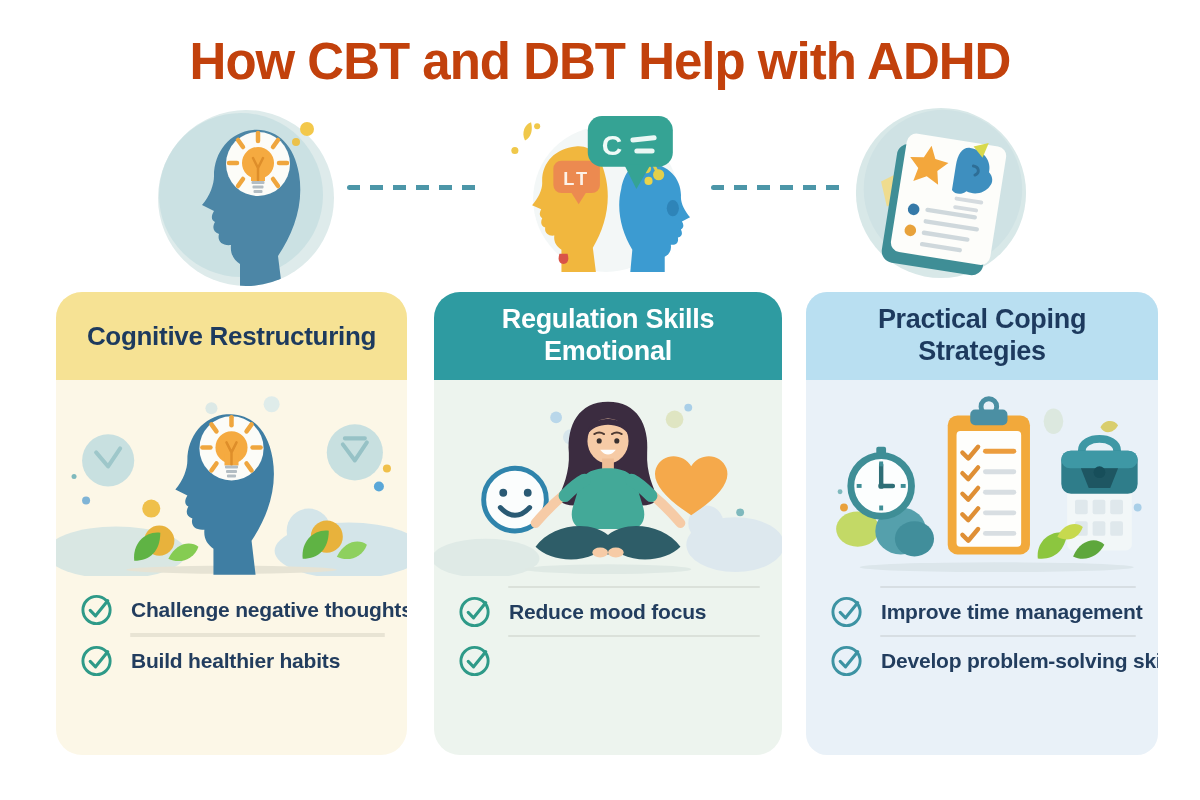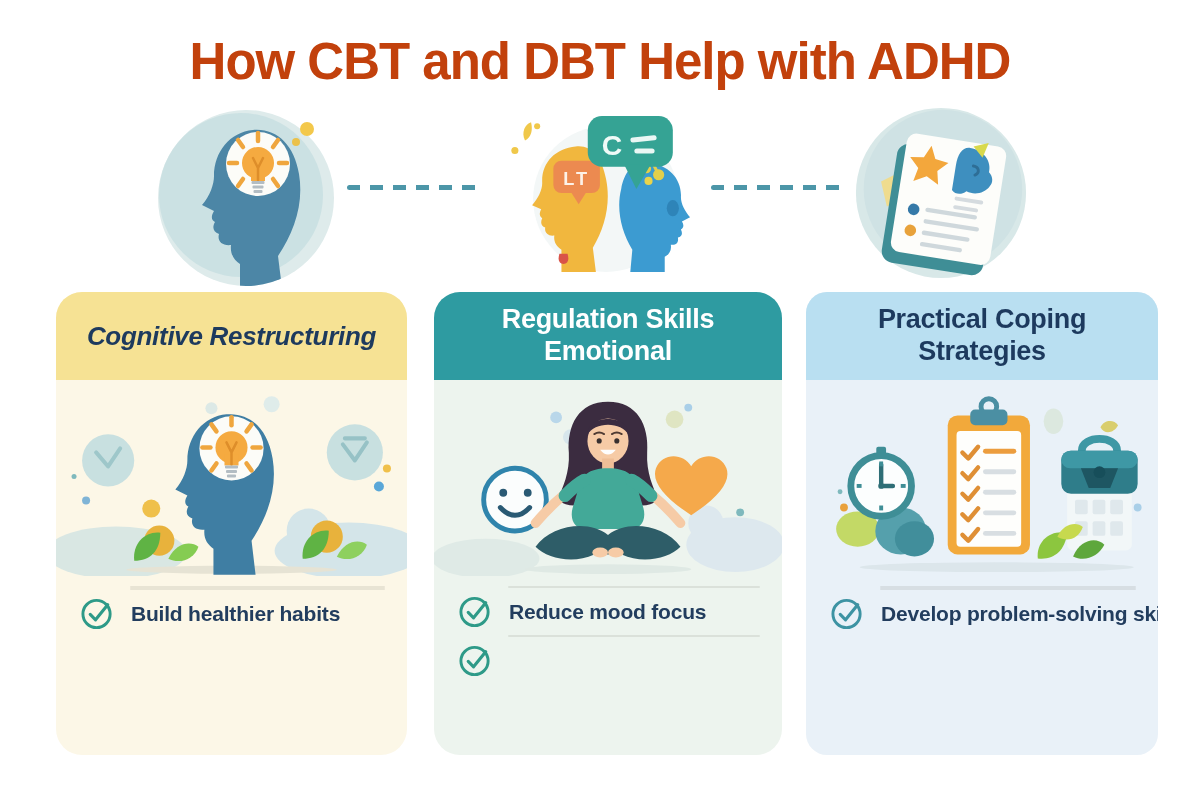--- a/index.html
+++ b/index.html
@@ -31,21 +31,21 @@
   }
   .card-1{left:56px;width:351px;background:#FCF7E7;}
   .card-2{left:434px;width:348px;background:#EDF4EE;}
   .card-3{left:806px;width:352px;background:#E9F1F8;border-radius:21px;}
   .card-header{
     flex:none;height:88px;display:flex;flex-direction:column;
     align-items:center;justify-content:center;
     font-weight:bold;font-size:27px;line-height:1.18;letter-spacing:-0.3px;
   }
   .hdr-line{white-space:nowrap;}
-  .card-1 .card-header{background:#F6E294;color:#1D3A5E;font-size:26px;font-style:italic;}
+  .card-1 .card-header{background:#F6E294;color:#1D3A5E;font-size:26px;}
   .card-2 .card-header{background:#2E9BA1;color:#FFFFFF;}
   .card-3 .card-header{background:#B9DFF1;color:#1D3A5E;}
   .card-illus{flex:none;height:186px;margin-top:10px;}
   .card-illus svg{display:block;width:100%;height:100%;}
   .card-list{margin:10px 22px 0 24px;}
   .list-row{display:flex;align-items:center;gap:16px;height:47px;}
   .list-divider{height:2px;border-radius:1px;background:rgba(100,100,85,0.13);margin-left:50px;}
   .item-label{font-size:21px;font-weight:bold;color:#223D5E;letter-spacing:-0.2px;white-space:nowrap;}
   .check-icon{width:35px;height:35px;flex:none;}
   .card-1 .check-icon,.card-2 .check-icon{color:#2E9A88;}
@@ -211,20 +211,26 @@
           <path d="M112 168 C120 152 134 150 142 156 C138 168 124 174 112 168 Z" fill="#85CC52"></path>
         </g>
         <g>
           <circle cx="270" cy="146" r="16" fill="#E8B23C"></circle>
           <path d="M246 168 C244 150 258 138 272 140 C272 158 262 168 246 168 Z" fill="#5FB344"></path>
           <path d="M280 166 C288 150 302 148 310 154 C306 166 292 172 280 166 Z" fill="#8ED05F"></path>
         </g>
       </svg>
     </div>
     <div class="card-list">
+      <div class="list-row">
+        <svg class="check-icon" viewBox="0 0 36 36">
+            <use href="#check-sym"></use>
+          </svg>
+        <span class="item-label">Challenge negative thoughts</span>
+      </div>
       <div class="list-divider"></div>
       <div class="list-divider"></div>
       <div class="list-row">
         <svg class="check-icon" viewBox="0 0 36 36">
             <use href="#check-sym"></use>
           </svg>
         <span class="item-label">Build healthier habits</span>
       </div>
     </div>
   </div>
@@ -352,20 +358,26 @@
         </g>
         <g>
           <path d="M 232 172 C 230 154 246 142 262 146 C 260 164 248 174 232 172 Z" fill="#8CC63F"></path>
           <path d="M 268 170 C 276 152 292 150 300 158 C 294 170 280 176 268 170 Z" fill="#5EA73C"></path>
           <path d="M 252 150 C 258 136 272 134 278 140 C 274 152 262 156 252 150 Z" fill="#C7D94E"></path>
         </g>
       </svg>
     </div>
     <div class="card-list">
       <div class="list-divider"></div>
+      <div class="list-row">
+        <svg class="check-icon" viewBox="0 0 36 36">
+            <use href="#check-sym"></use>
+          </svg>
+        <span class="item-label">Improve time management</span>
+      </div>
       <div class="list-divider"></div>
       <div class="list-row">
         <svg class="check-icon" viewBox="0 0 36 36">
             <use href="#check-sym"></use>
           </svg>
         <span class="item-label">Develop problem-solving skills</span>
       </div>
     </div>
   </div>
 

